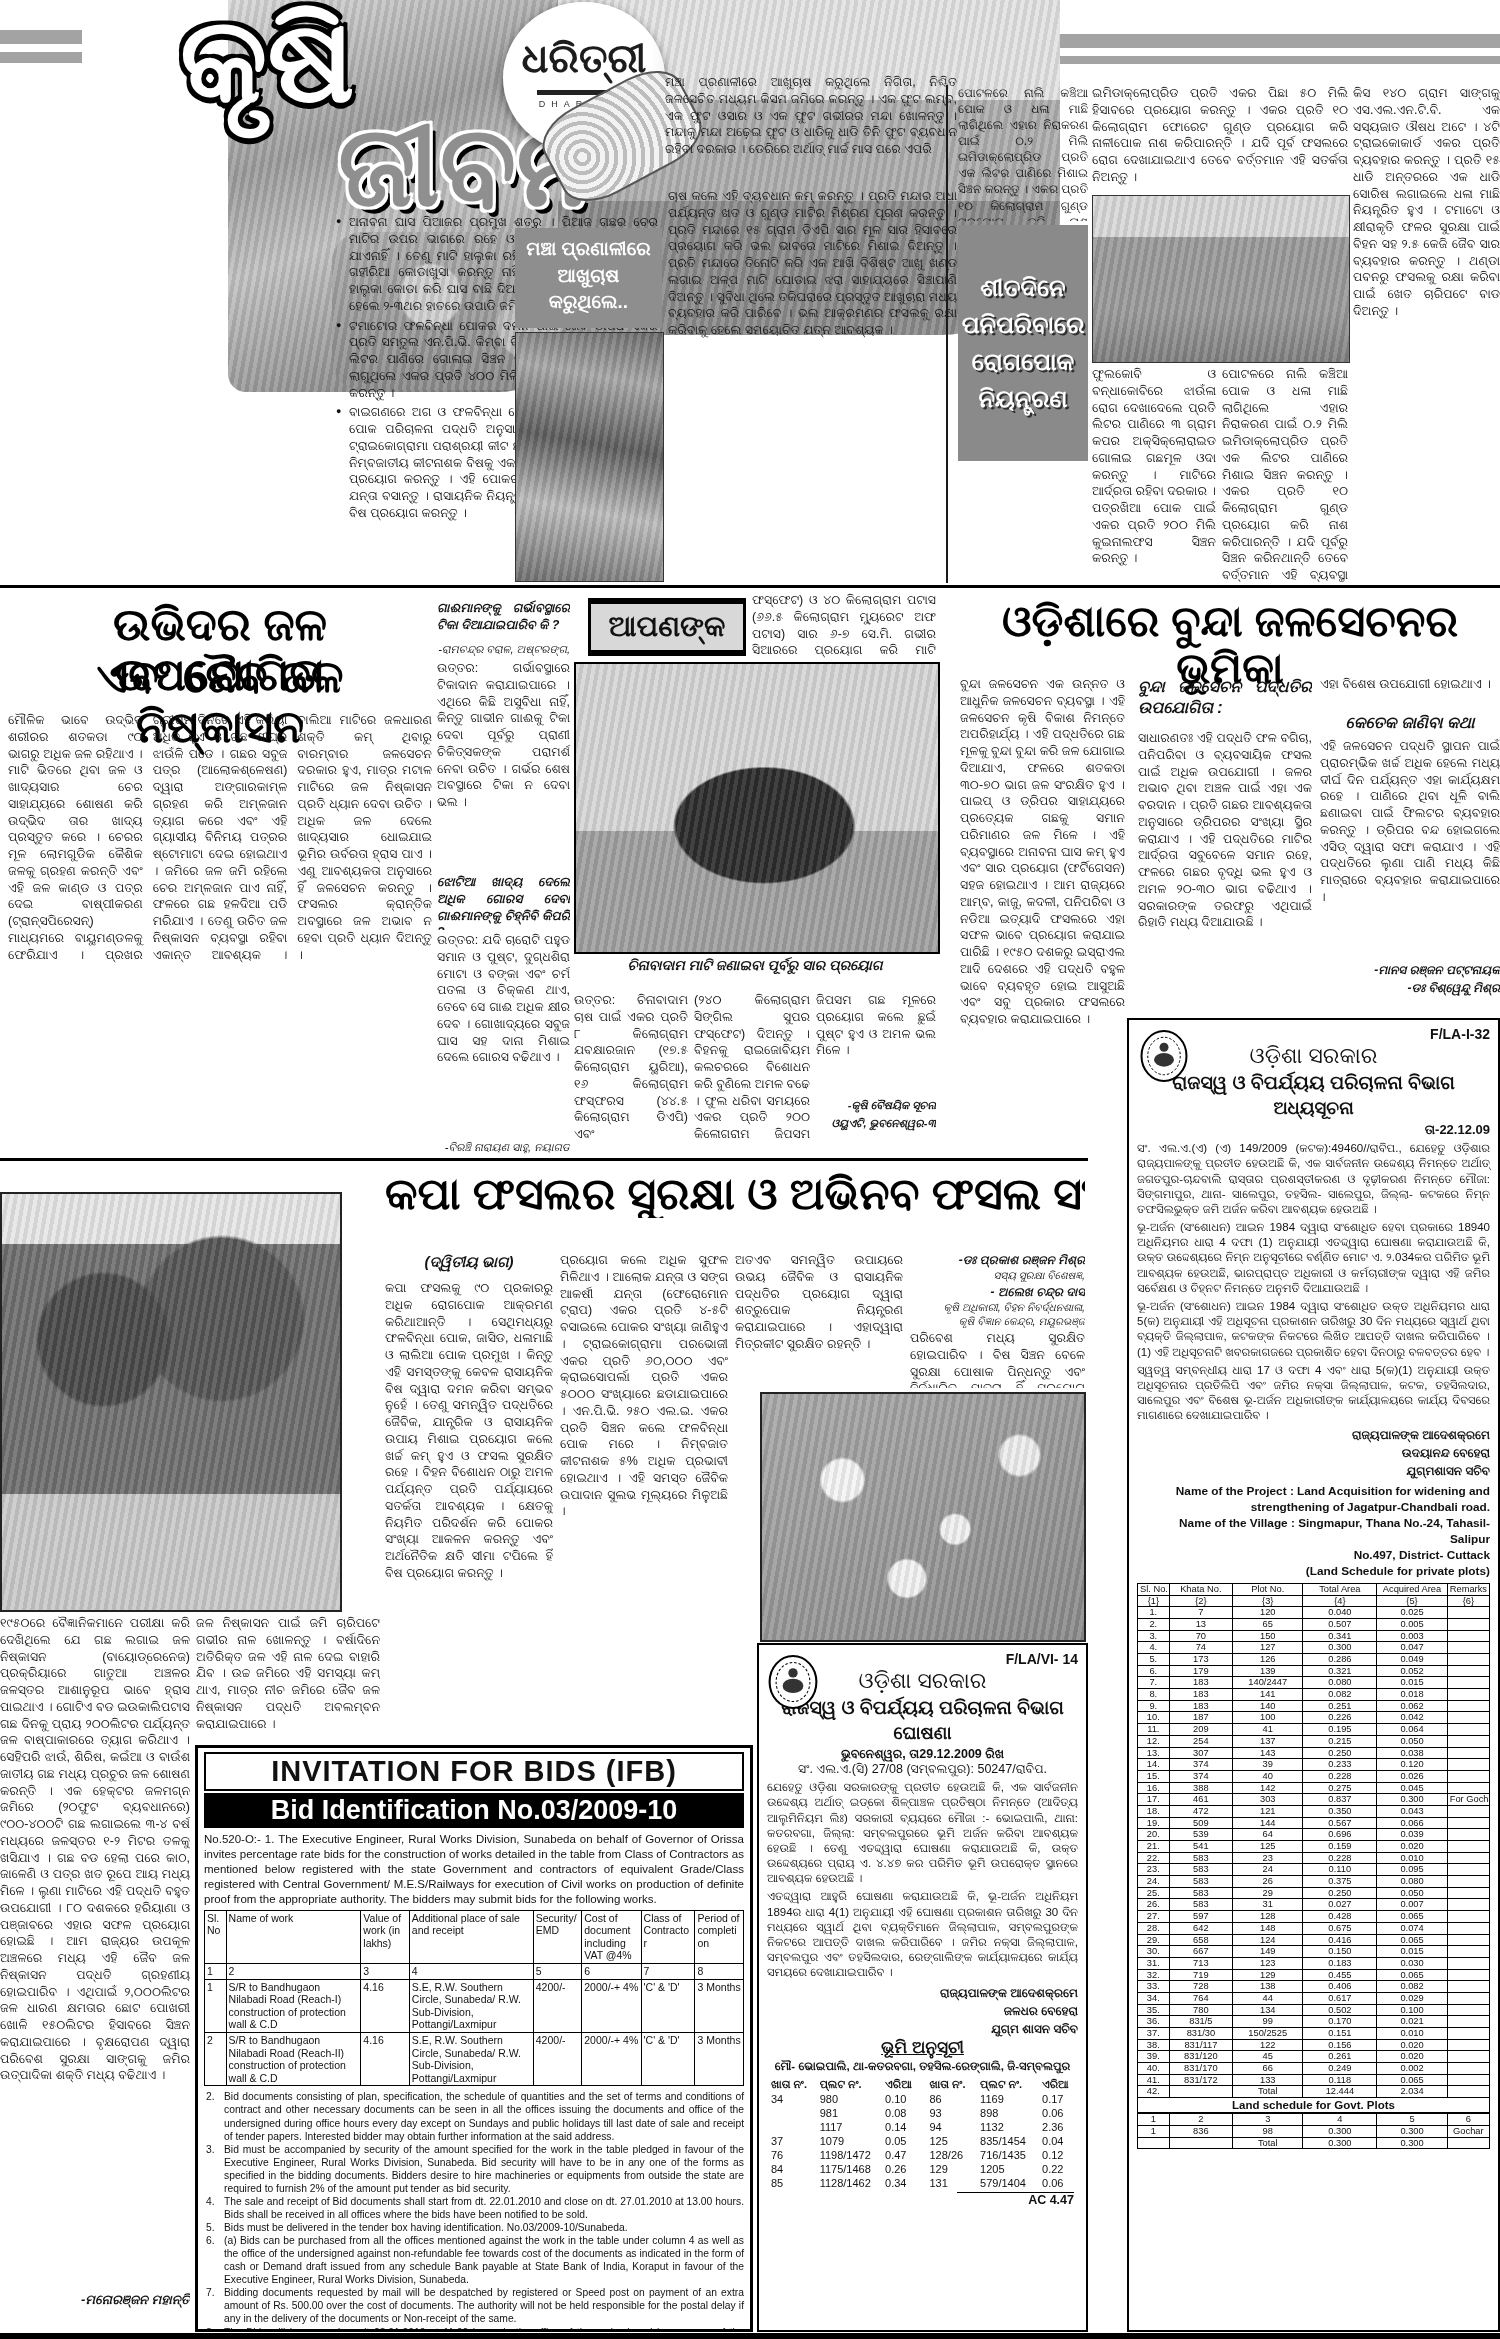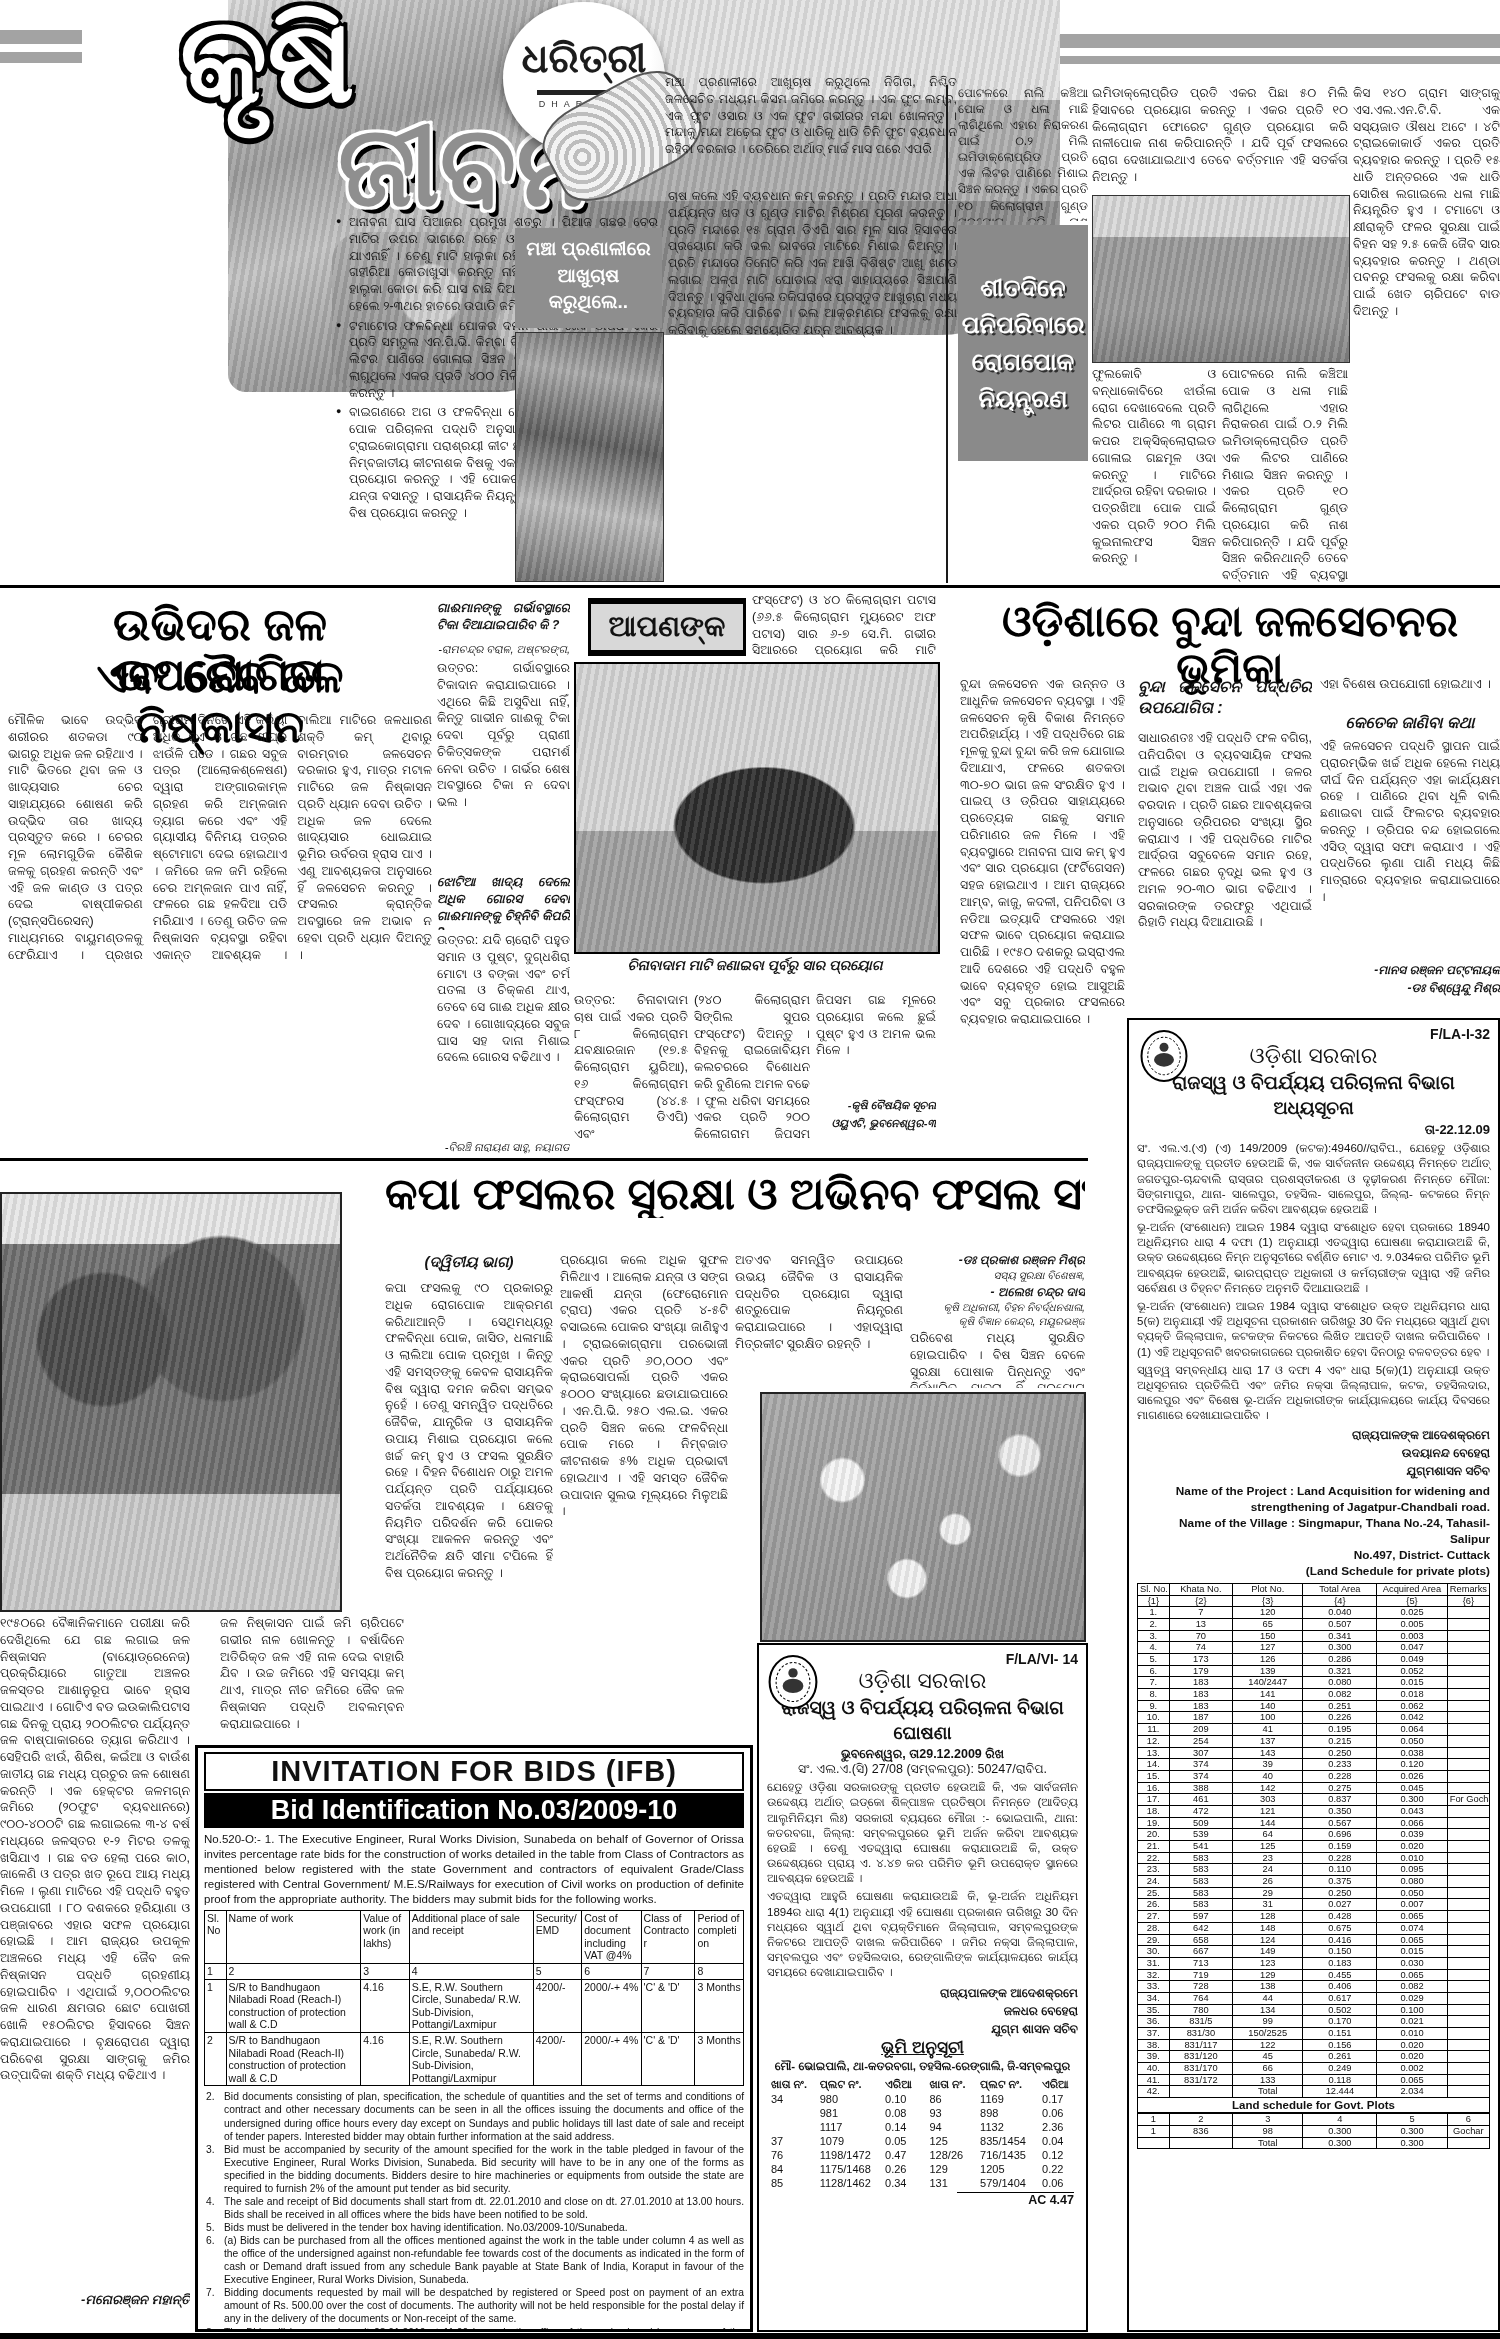--- a/index.html
+++ b/index.html
@@ -172,21 +172,21 @@
   <div class="t b i ctr" style="left:1320px;top:712px;width:180px;height:24px;font-size:16px;">କେତେକ ଜାଣିବା କଥା</div>
   <div class="t" style="left:1320px;top:738px;width:180px;height:222px;">ଏହି ଜଳସେଚନ ପଦ୍ଧତି ସ୍ଥାପନ ପାଇଁ ପ୍ରାରମ୍ଭିକ ଖର୍ଚ୍ଚ ଅଧିକ ହେଲେ ମଧ୍ୟ ଦୀର୍ଘ ଦିନ ପର୍ଯ୍ୟନ୍ତ ଏହା କାର୍ଯ୍ୟକ୍ଷମ ରହେ । ପାଣିରେ ଥିବା ଧୂଳି ବାଲି ଛଣାଇବା ପାଇଁ ଫିଲଟର ବ୍ୟବହାର କରନ୍ତୁ । ଡ୍ରିପର ବନ୍ଦ ହୋଇଗଲେ ଏସିଡ୍ ଦ୍ୱାରା ସଫା କରାଯାଏ । ଏହି ପଦ୍ଧତିରେ ଲୁଣା ପାଣି ମଧ୍ୟ କିଛି ମାତ୍ରାରେ ବ୍ୟବହାର କରାଯାଇପାରେ ।</div>
   <div class="t byline rt" style="left:1320px;top:962px;width:180px;height:18px;font-size:12px;">-ମାନସ ରଞ୍ଜନ ପଟ୍ଟନାୟକ</div>
   <div class="t byline rt" style="left:1320px;top:980px;width:180px;height:18px;font-size:12px;">-ଡଃ ବିଶ୍ୱେନ୍ଦୁ ମିଶ୍ର</div>
 
   <div class="rule" style="left:0;top:1158px;width:1088px;height:3px;"></div>
 
   <div class="ph ph-tree" style="left:0;top:1192px;width:338px;height:416px;border:2px solid #222;"></div>
   <div class="t" style="left:0;top:1615px;width:190px;height:672px;">୧୯୫୦ରେ ବୈଜ୍ଞାନିକମାନେ ପରୀକ୍ଷା କରି ଦେଖିଥିଲେ ଯେ ଗଛ ଲଗାଇ ଜଳ ନିଷ୍କାସନ (ବାୟୋଡ୍ରେନେଜ) ପ୍ରକ୍ରିୟାରେ ଗାତୁଆ ଅଞ୍ଚଳର ଜଳସ୍ତର ଆଶାନୁରୂପ ଭାବେ ହ୍ରାସ ପାଇଥାଏ । ଗୋଟିଏ ବଡ ଇଉକାଲିପଟାସ ଗଛ ଦିନକୁ ପ୍ରାୟ ୨୦୦ଲିଟର ପର୍ଯ୍ୟନ୍ତ ଜଳ ବାଷ୍ପାକାରରେ ତ୍ୟାଗ କରିଥାଏ । ସେହିପରି ଝାଉଁ, ଶିରିଷ, କଇଁଆ ଓ ବାଉଁଶ ଜାତୀୟ ଗଛ ମଧ୍ୟ ପ୍ରଚୁର ଜଳ ଶୋଷଣ କରନ୍ତି । ଏକ ହେକ୍ଟର ଜଳମଗ୍ନ ଜମିରେ (୨୦ଫୁଟ ବ୍ୟବଧାନରେ) ୯୦୦-୪୦୦ଟି ଗଛ ଲଗାଇଲେ ୩-୪ ବର୍ଷ ମଧ୍ୟରେ ଜଳସ୍ତର ୧-୨ ମିଟର ତଳକୁ ଖସିଯାଏ । ଗଛ ବଡ ହେଲା ପରେ କାଠ, ଜାଳେଣି ଓ ପତ୍ର ଖତ ରୂପେ ଆୟ ମଧ୍ୟ ମିଳେ । ଲୁଣା ମାଟିରେ ଏହି ପଦ୍ଧତି ବହୁତ ଉପଯୋଗୀ । ୮୦ ଦଶକରେ ହରିୟାଣା ଓ ପଞ୍ଜାବରେ ଏହାର ସଫଳ ପ୍ରୟୋଗ ହୋଇଛି । ଆମ ରାଜ୍ୟର ଉପକୂଳ ଅଞ୍ଚଳରେ ମଧ୍ୟ ଏହି ଜୈବ ଜଳ ନିଷ୍କାସନ ପଦ୍ଧତି ଗ୍ରହଣୀୟ ହୋଇପାରିବ । ଏଥିପାଇଁ ୨,୦୦୦ଲିଟର ଜଳ ଧାରଣ କ୍ଷମତାର ଛୋଟ ପୋଖରୀ ଖୋଳି ୧୫୦ଲିଟର ହିସାବରେ ସିଞ୍ଚନ କରାଯାଇପାରେ । ବୃକ୍ଷରୋପଣ ଦ୍ୱାରା ପରିବେଶ ସୁରକ୍ଷା ସାଙ୍ଗକୁ ଜମିର ଉତ୍ପାଦିକା ଶକ୍ତି ମଧ୍ୟ ବଢିଥାଏ ।</div>
   <div class="t byline rt" style="left:0;top:2291px;width:190px;height:20px;font-size:13px;">-ମନୋରଞ୍ଜନ ମହାନ୍ତି</div>
-  <div class="t" style="left:196px;top:1615px;width:184px;height:124px;margin-left:24px;">ଜଳ ନିଷ୍କାସନ ପାଇଁ ଜମି ଚାରିପଟେ ଗଭୀର ନାଳ ଖୋଳନ୍ତୁ । ବର୍ଷାଦିନେ ଅତିରିକ୍ତ ଜଳ ଏହି ନାଳ ଦେଇ ବାହାରି ଯିବ । ଉଚ୍ଚ ଜମିରେ ଏହି ସମସ୍ୟା କମ୍ ଥାଏ, ମାତ୍ର ନୀଚ ଜମିରେ ଜୈବ ଜଳ ନିଷ୍କାସନ ପଦ୍ଧତି ଅବଲମ୍ବନ କରାଯାଇପାରେ ।</div>
+  <div class="t" style="left:196px;top:1615px;width:184px;height:124px;">ଜଳ ନିଷ୍କାସନ ପାଇଁ ଜମି ଚାରିପଟେ ଗଭୀର ନାଳ ଖୋଳନ୍ତୁ । ବର୍ଷାଦିନେ ଅତିରିକ୍ତ ଜଳ ଏହି ନାଳ ଦେଇ ବାହାରି ଯିବ । ଉଚ୍ଚ ଜମିରେ ଏହି ସମସ୍ୟା କମ୍ ଥାଏ, ମାତ୍ର ନୀଚ ଜମିରେ ଜୈବ ଜଳ ନିଷ୍କାସନ ପଦ୍ଧତି ଅବଲମ୍ବନ କରାଯାଇପାରେ ।</div>
 
   <div class="hl1 ctr" style="left:385px;top:1170px;width:700px;font-size:44px;white-space:nowrap;overflow:hidden;">କପା ଫସଲର ସୁରକ୍ଷା ଓ ଅଭିନବ ଫସଲ ସଂରକ୍ଷଣ ପଦ୍ଧତି</div>
   <div class="t b i ctr" style="left:385px;top:1252px;width:168px;height:24px;font-size:15px;">(ଦ୍ୱିତୀୟ ଭାଗ)</div>
   <div class="t" style="left:385px;top:1280px;width:168px;height:458px;">କପା ଫସଲକୁ ୯୦ ପ୍ରକାରରୁ ଅଧିକ ରୋଗପୋକ ଆକ୍ରମଣ କରିଥାଆନ୍ତି । ସେଥିମଧ୍ୟରୁ ଫଳବିନ୍ଧା ପୋକ, ଜାସିଡ, ଧଳାମାଛି ଓ ଲାଲିଆ ପୋକ ପ୍ରମୁଖ । କିନ୍ତୁ ଏହି ସମସ୍ତଙ୍କୁ କେବଳ ରାସାୟନିକ ବିଷ ଦ୍ୱାରା ଦମନ କରିବା ସମ୍ଭବ ନୁହେଁ । ତେଣୁ ସମନ୍ୱିତ ପଦ୍ଧତିରେ ଜୈବିକ, ଯାନ୍ତ୍ରିକ ଓ ରାସାୟନିକ ଉପାୟ ମିଶାଇ ପ୍ରୟୋଗ କଲେ ଖର୍ଚ୍ଚ କମ୍ ହୁଏ ଓ ଫସଲ ସୁରକ୍ଷିତ ରହେ । ବିହନ ବିଶୋଧନ ଠାରୁ ଅମଳ ପର୍ଯ୍ୟନ୍ତ ପ୍ରତି ପର୍ଯ୍ୟାୟରେ ସତର୍କତା ଆବଶ୍ୟକ । କ୍ଷେତକୁ ନିୟମିତ ପରିଦର୍ଶନ କରି ପୋକର ସଂଖ୍ୟା ଆକଳନ କରନ୍ତୁ ଏବଂ ଅର୍ଥନୈତିକ କ୍ଷତି ସୀମା ଟପିଲେ ହିଁ ବିଷ ପ୍ରୟୋଗ କରନ୍ତୁ ।</div>
   <div class="t" style="left:560px;top:1252px;width:168px;height:486px;">ପ୍ରୟୋଗ କଲେ ଅଧିକ ସୁଫଳ ମିଳିଥାଏ । ଆଲୋକ ଯନ୍ତା ଓ ସଙ୍ଗ ଆକର୍ଷୀ ଯନ୍ତା (ଫେରୋମୋନ ଟ୍ରାପ) ଏକର ପ୍ରତି ୪-୫ଟି ବସାଇଲେ ପୋକର ସଂଖ୍ୟା ଜାଣିହୁଏ । ଟ୍ରାଇକୋଗ୍ରାମା ପରଭୋଜୀ ଏକର ପ୍ରତି ୬୦,୦୦୦ ଏବଂ କ୍ରାଇସୋପର୍ଲା ପ୍ରତି ଏକର ୫୦୦୦ ସଂଖ୍ୟାରେ ଛଡାଯାଇପାରେ । ଏନ.ପି.ଭି. ୨୫୦ ଏଲ.ଇ. ଏକର ପ୍ରତି ସିଞ୍ଚନ କଲେ ଫଳବିନ୍ଧା ପୋକ ମରେ । ନିମ୍ବଜାତ କୀଟନାଶକ ୫% ଅଧିକ ପ୍ରଭାବୀ ହୋଇଥାଏ । ଏହି ସମସ୍ତ ଜୈବିକ ଉପାଦାନ ସୁଲଭ ମୂଲ୍ୟରେ ମିଳୁଅଛି ।</div>
   <div class="t" style="left:735px;top:1252px;width:168px;height:134px;">ଅତଏବ ସମନ୍ୱିତ ଉପାୟରେ ଉଭୟ ଜୈବିକ ଓ ରାସାୟନିକ ପଦ୍ଧତିର ପ୍ରୟୋଗ ଦ୍ୱାରା ଶତ୍ରୁପୋକ ନିୟନ୍ତ୍ରଣ କରାଯାଇପାରେ । ଏହାଦ୍ୱାରା ମିତ୍ରକୀଟ ସୁରକ୍ଷିତ ରହନ୍ତି ।</div>
   <div class="t" style="left:910px;top:1330px;width:175px;height:58px;">ପରିବେଶ ମଧ୍ୟ ସୁରକ୍ଷିତ ହୋଇପାରିବ । ବିଷ ସିଞ୍ଚନ ବେଳେ ସୁରକ୍ଷା ପୋଷାକ ପିନ୍ଧନ୍ତୁ ଏବଂ ନିର୍ଦ୍ଧାରିତ ମାତ୍ରା ହିଁ ପ୍ରୟୋଗ କରନ୍ତୁ ।</div>
   <div class="t byline rt" style="left:910px;top:1252px;width:175px;height:16px;font-size:12px;">-ଡଃ ପ୍ରକାଶ ରଞ୍ଜନ ମିଶ୍ର</div>
   <div class="t i rt" style="left:910px;top:1268px;width:175px;height:14px;font-size:10.5px;">ସସ୍ୟ ସୁରକ୍ଷା ବିଶେଷଜ୍ଞ,</div>
   <div class="t byline rt" style="left:910px;top:1284px;width:175px;height:16px;font-size:12px;">- ଅଲେଖ ଚନ୍ଦ୍ର ଦାସ</div>

